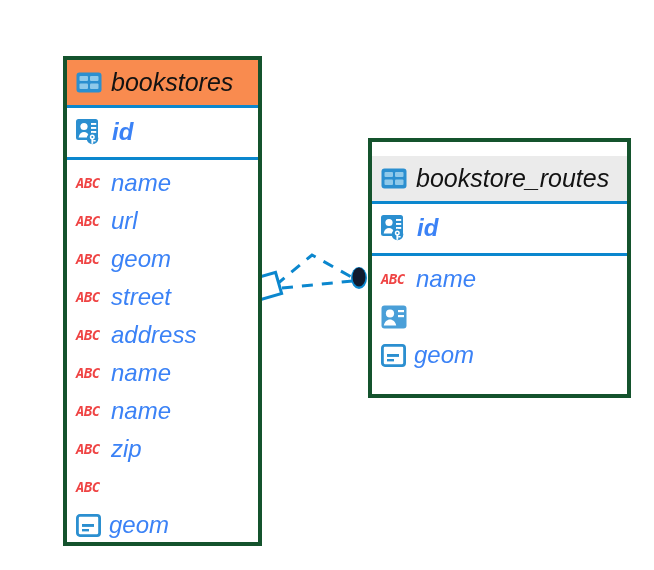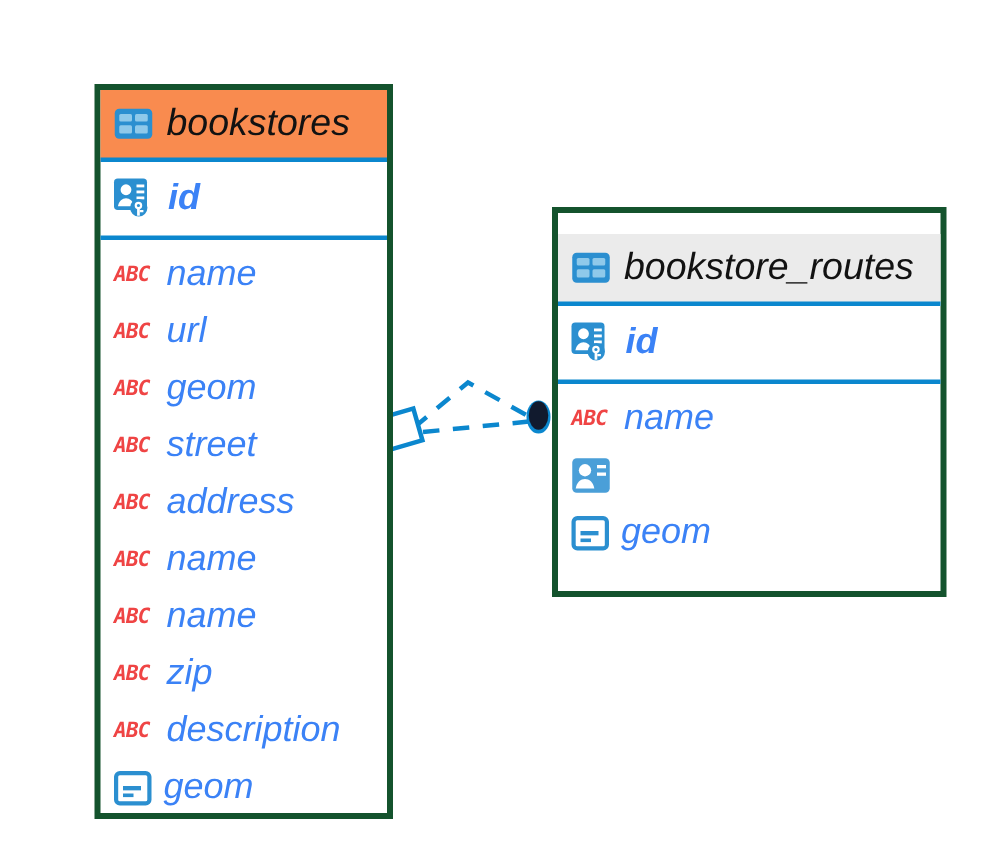--- a/index.html
+++ b/index.html
@@ -222,21 +222,20 @@
         <span class="icon abc-ic">
           <span class="abc-text">ABC</span>
         </span>
         <span class="label">zip</span>
       </div>
 
       <div class="col-row">
         <span class="icon abc-ic">
           <span class="abc-text">ABC</span>
         </span>
-        <span class="label">description</span>
       </div>
 
       <div class="col-row">
         <span class="icon geom-ic">
           <svg viewBox="0 0 25 23">
             <rect x="1.4" y="1.4" width="22.2" height="20.2" rx="2.5" fill="#ffffff" stroke="#2b8fd0" stroke-width="2.8"></rect>
             <rect x="6" y="10" width="12" height="2.9" fill="#2b8fd0"></rect>
             <rect x="6" y="15" width="7" height="2.4" fill="#2b8fd0"></rect>
           </svg>
         </span>

